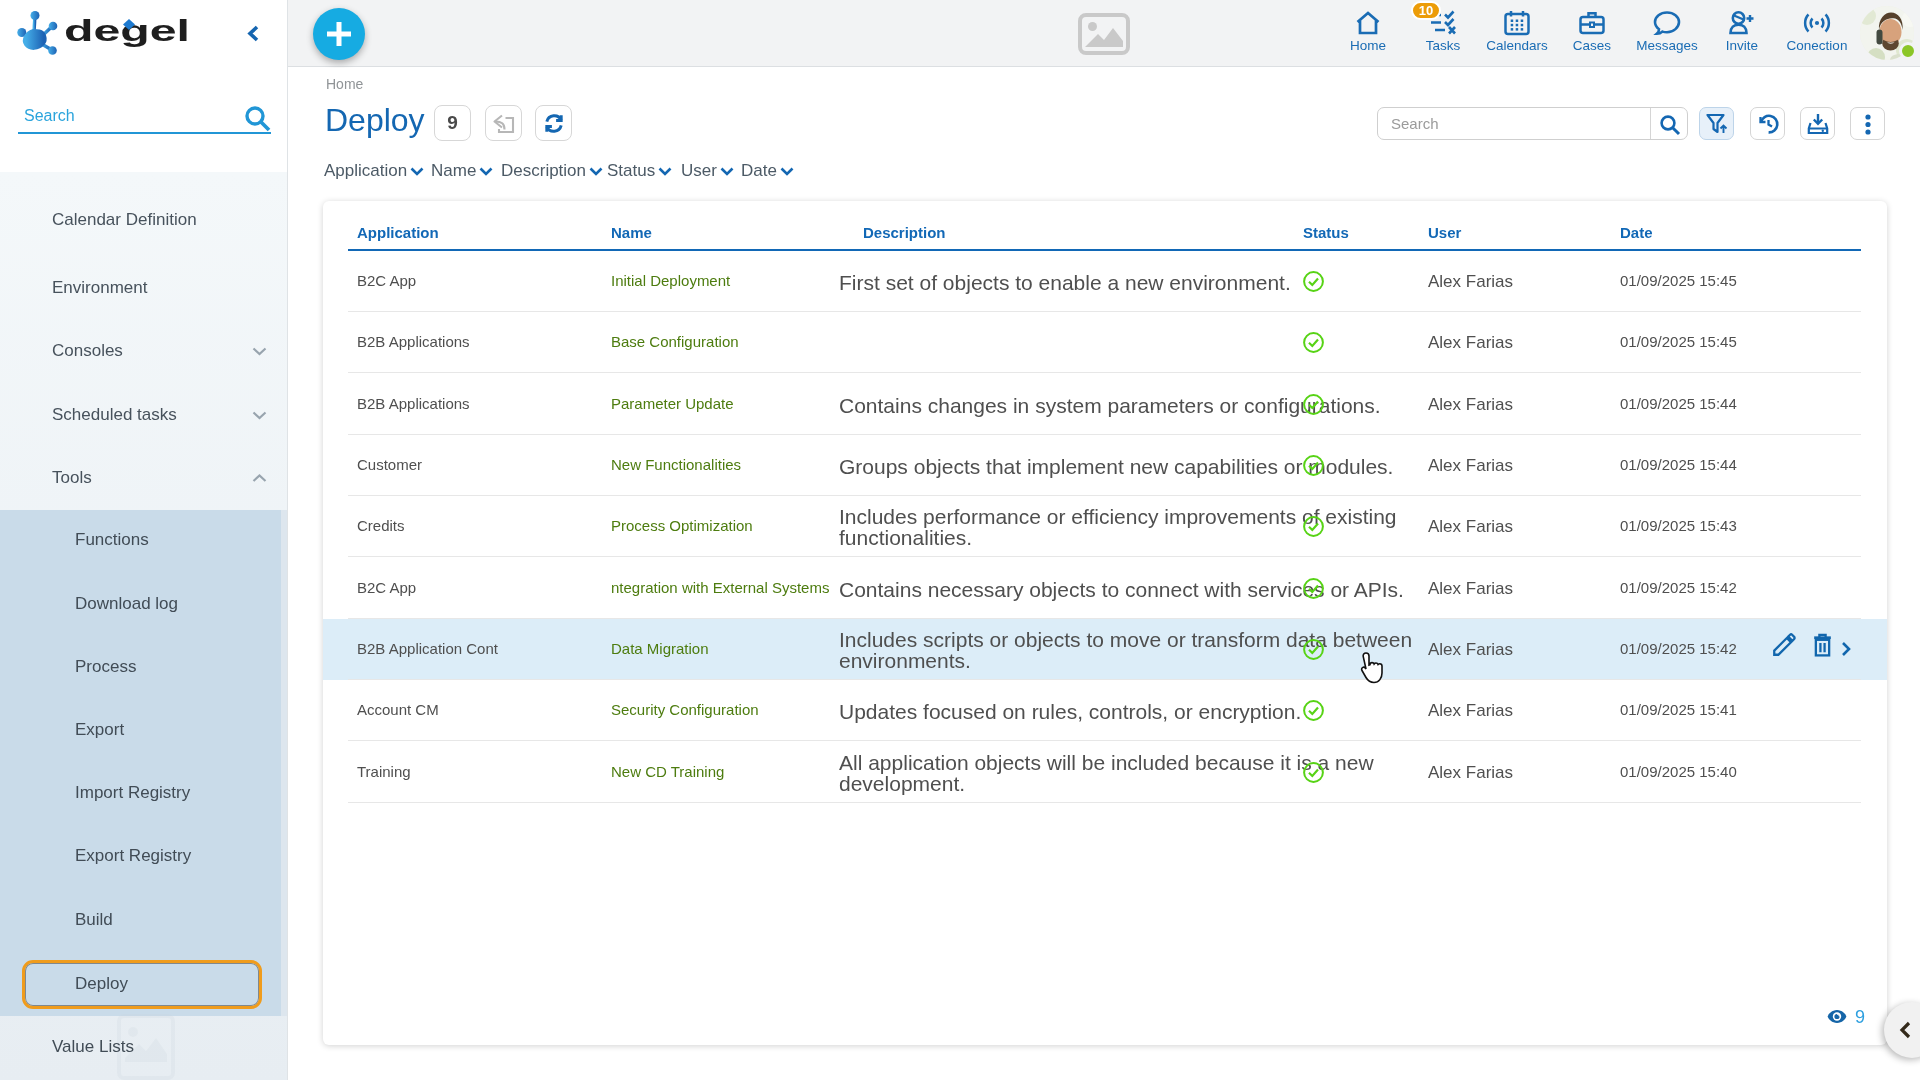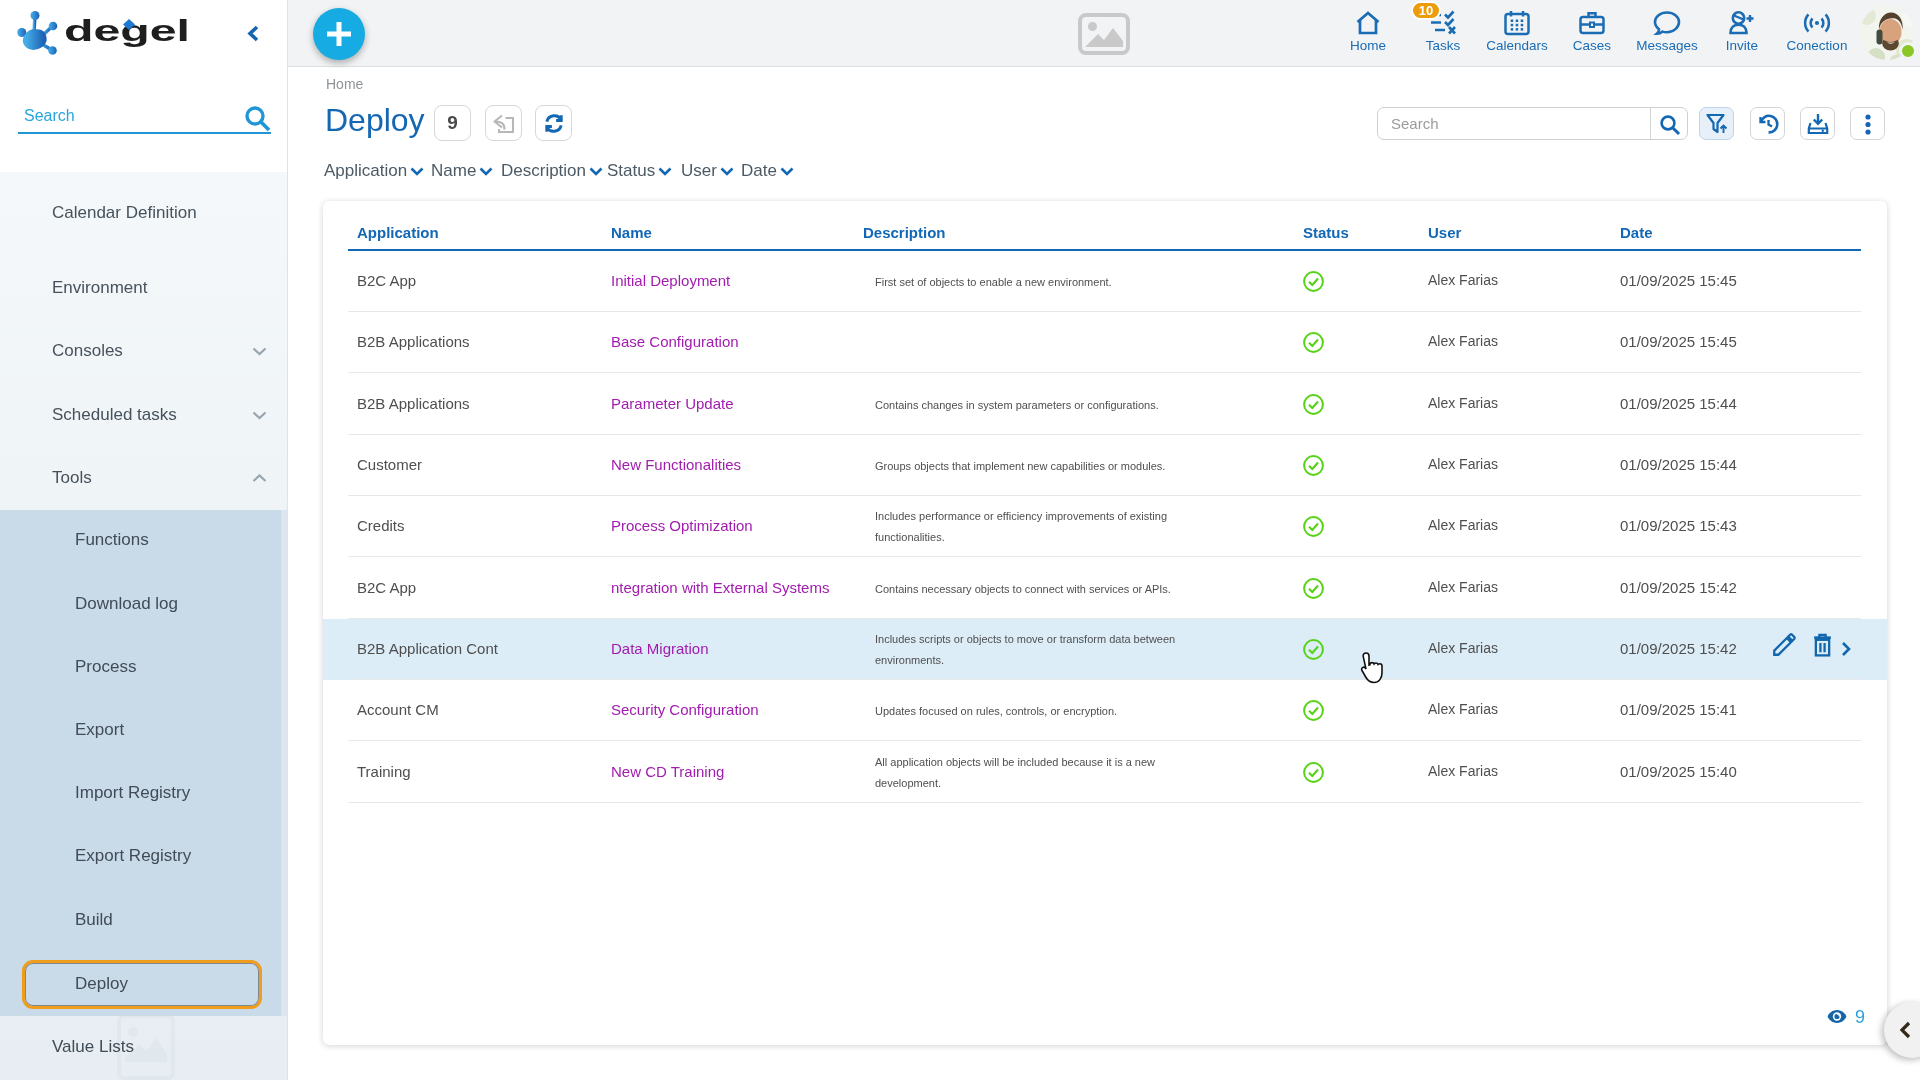--- a/index.html
+++ b/index.html
@@ -22,23 +22,23 @@
 .hbtn{position:absolute;top:37px;width:37px;height:36px;border:1px solid #d7d7d7;border-radius:8px;background:#fff}
 #searchbox{position:absolute;left:1088px;top:39px;width:311px;height:33px;border:1px solid #cfcfcf;border-radius:7px;background:#fff}
 .tbtn{position:absolute;top:39px;width:35px;height:33px;border:1px solid #d5d5d5;border-radius:7px;background:#fff}
 .fitem{position:absolute;top:93px;font-size:17px;color:#4c5a66;white-space:nowrap}
 #card{position:absolute;left:34px;top:133px;width:1564px;height:844px;background:#fff;border-radius:6px;box-shadow:0 1px 6px rgba(0,0,0,.18)}
 .th{position:absolute;top:23px;font-size:15px;font-weight:bold;color:#1268b6;white-space:nowrap}
 #hline{position:absolute;left:25px;top:48px;width:1513px;height:2px;background:#1268b6}
 .row{position:absolute;left:0;width:1808px;height:61px}
 .sep{position:absolute;left:25px;width:1513px;height:1px;background:#e7e7e7}
 .c1{position:absolute;left:34px;font-size:15px;color:#4f4f4f;white-space:nowrap}
-.c2{position:absolute;left:288px;font-size:15px;color:#a21caf;white-space:nowrap}
-.c3{position:absolute;left:552px;font-size:11px;color:#4f4f4f;line-height:21px}
-.c5{position:absolute;left:1105px;font-size:14px;color:#4f4f4f;white-space:nowrap}
+.c2{position:absolute;left:288px;font-size:15px;color:#4d7c0f;white-space:nowrap}
+.c3{position:absolute;left:516px;font-size:21px;color:#4f4f4f;line-height:21px}
+.c5{position:absolute;left:1105px;font-size:17px;color:#4f4f4f;white-space:nowrap}
 .c6{position:absolute;left:1297px;font-size:15px;color:#4f4f4f;white-space:nowrap}
 .one{top:21px}
 .two{top:10px}
 .ck{position:absolute;left:980px;top:20px}
 #selbg{position:absolute;left:0;top:418px;width:1564px;height:61px;background:#dcedf8}
 #fly{position:absolute;left:1884px;top:1002px;width:56px;height:56px;border-radius:50%;background:#f1f1f1;box-shadow:-2px 2px 7px rgba(0,0,0,.28)}
 </style>
 </head>
 <body>
 <div id="topbar">
@@ -166,21 +166,21 @@
       <path d="M19 19 L27 27" stroke="#2196d6" stroke-width="3.8"></path>
     </svg>
   <div id="menubg"></div>
   <div id="submenubg"></div>
     <div style="position:absolute;left:281px;top:510px;width:6px;height:506px;background:#dde6ee"></div>
   <svg style="position:absolute;left:117px;top:1014px;opacity:.22" width="58" height="66" viewBox="0 0 58 66">
       <rect x="2" y="2" width="54" height="62" rx="5" fill="none" stroke="#ccd6dd" stroke-width="4"></rect>
       <circle cx="16" cy="18" r="5" fill="#ccd6dd"></circle>
       <path d="M8 44 L22 30 L29 37 L39 24 L50 40 V48 H8 Z" fill="#ccd6dd"></path>
     </svg>
-  <div class="mitem" style="top:203px">Calendar Definition</div>
+  <div class="mitem" style="top:210px">Calendar Definition</div>
   <div class="mitem" style="top:278px">Environment</div>
   <div class="mitem" style="top:341px">Consoles</div>
   <div class="mitem" style="top:405px">Scheduled tasks</div>
   <div class="mitem" style="top:468px">Tools</div>
   <svg class="mchev" style="top:347px" width="15" height="9" viewBox="0 0 15 9">
       <path d="M1.5 1.5 L7.5 7 L13.5 1.5" stroke="#98a4ae" stroke-width="2.2" fill="none"></path>
     </svg>
   <svg class="mchev" style="top:411px" width="15" height="9" viewBox="0 0 15 9">
       <path d="M1.5 1.5 L7.5 7 L13.5 1.5" stroke="#98a4ae" stroke-width="2.2" fill="none"></path>
     </svg>

